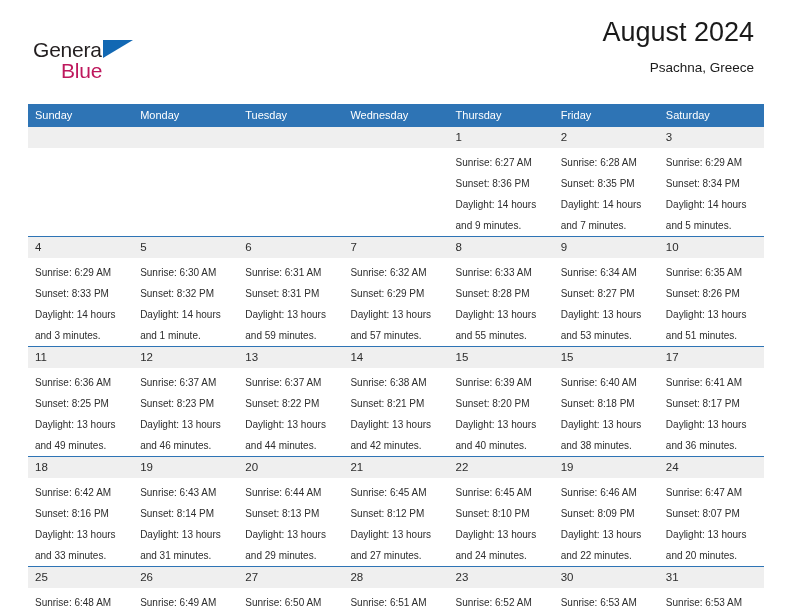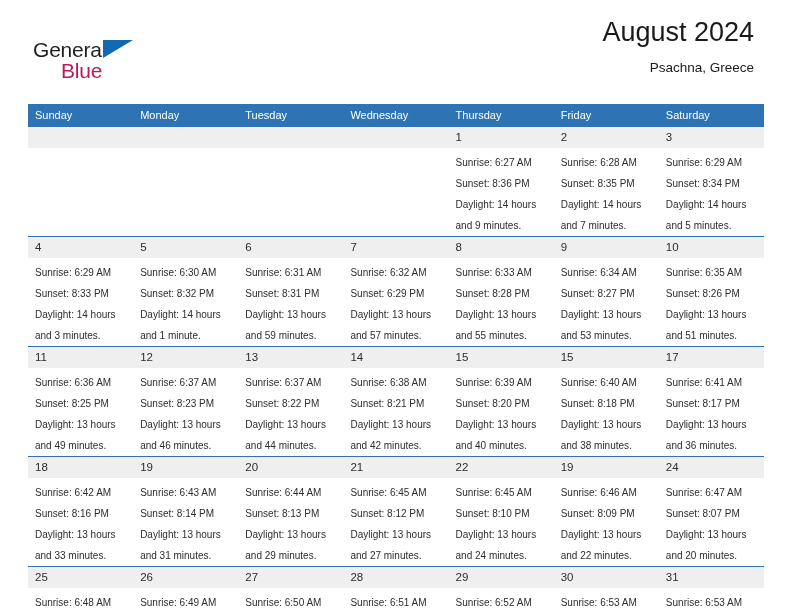--- a/index.html
+++ b/index.html
@@ -395,21 +395,21 @@
 and 13 minutes.</div>
           </td>
           <td>
             <div class="daynum">28</div>
             <div class="details">Sunrise: 6:51 AM
 Sunset: 8:02 PM
 Daylight: 13 hours
 and 10 minutes.</div>
           </td>
           <td>
-            <div class="daynum">29</div>
+            <div class="daynum">23</div>
             <div class="details">Sunrise: 6:52 AM
 Sunset: 8:00 PM
 Daylight: 13 hours
 and 8 minutes.</div>
           </td>
           <td>
             <div class="daynum">30</div>
             <div class="details">Sunrise: 6:53 AM
 Sunset: 7:59 PM
 Daylight: 13 hours

